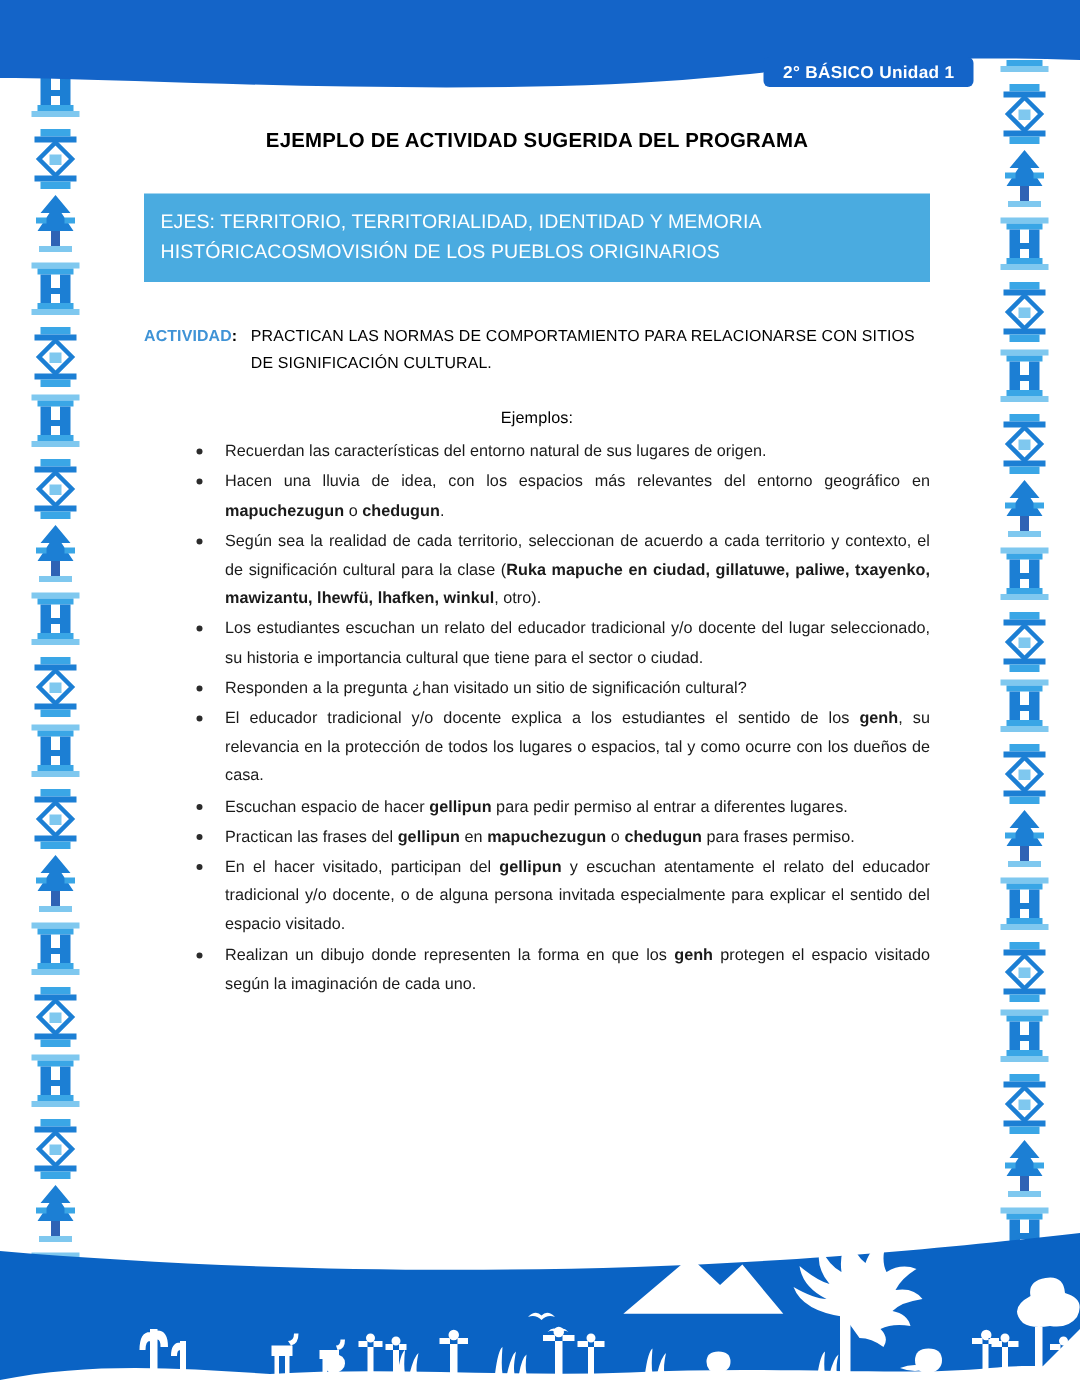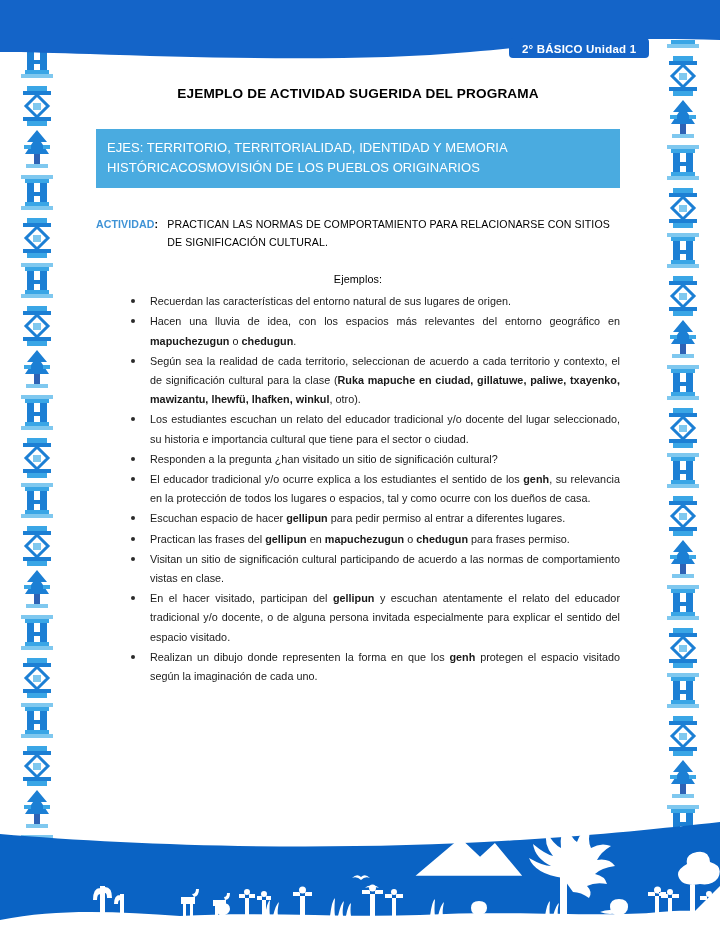--- a/index.html
+++ b/index.html
@@ -230,24 +230,23 @@
     </div>
 
     <div class="examples-label">Ejemplos:</div>
 
     <ul class="bullets">
         <li><span>Recuerdan las características del entorno natural de sus lugares de origen.</span></li>
         <li><span>Hacen una lluvia de idea, con los espacios más relevantes del entorno geográfico en </span><b>mapuchezugun</b><span> o </span><b>chedugun</b><span>.</span></li>
         <li><span>Según sea la realidad de cada territorio, seleccionan de acuerdo a cada territorio y contexto, el de significación cultural para la clase (</span><b>Ruka mapuche en ciudad, gillatuwe, paliwe, txayenko, mawizantu, lhewfü, lhafken, winkul</b><span>, otro).</span></li>
         <li><span>Los estudiantes escuchan un relato del educador tradicional y/o docente del lugar seleccionado, su historia e importancia cultural que tiene para el sector o ciudad.</span></li>
         <li><span>Responden a la pregunta ¿han visitado un sitio de significación cultural?</span></li>
-        <li><span>El educador tradicional y/o ocurre explica a los estudiantes el sentido de los </span><b>genh</b><span>, su relevancia en la protección de todos los lugares o espacios, tal y como ocurre con los dueños de casa.</span></li>
+        <li><span>El educador tradicional y/o docente explica a los estudiantes el sentido de los </span><b>genh</b><span>, su relevancia en la protección de todos los lugares o espacios, tal y como ocurre con los dueños de casa.</span></li>
         <li><span>Escuchan espacio de hacer </span><b>gellipun</b><span> para pedir permiso al entrar a diferentes lugares.</span></li>
         <li><span>Practican las frases del </span><b>gellipun</b><span> en </span><b>mapuchezugun</b><span> o </span><b>chedugun</b><span> para frases permiso.</span></li>
-        <li><span>Visitan un sitio de significación cultural participando de acuerdo a las normas de comportamiento vistas en clase.</span></li>
         <li><span>En el hacer visitado, participan del </span><b>gellipun</b><span> y escuchan atentamente el relato del educador tradicional y/o docente, o de alguna persona invitada especialmente para explicar el sentido del espacio visitado.</span></li>
         <li><span>Realizan un dibujo donde representen la forma en que los </span><b>genh</b><span> protegen el espacio visitado según la imaginación de cada uno.</span></li>
       </ul>
   </div>
 
   <svg class="footer-band" viewBox="0 0 720 120" preserveAspectRatio="none">
     <path d="M0 22 C140 34 330 40 520 28 C600 23 665 16 720 10 V120 H0 Z" fill="#0a63c4"></path>
     <g fill="#ffffff">
 
       <path d="M0 108 C60 96 120 100 180 104 C260 99 340 106 420 103 C520 98 600 106 660 100 C690 97 710 100 720 101 V120 H0 Z"></path>

